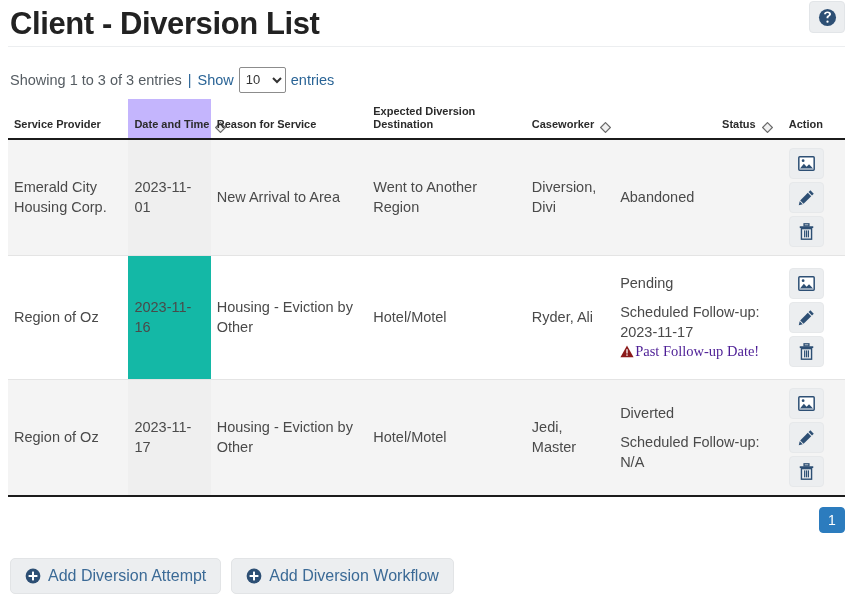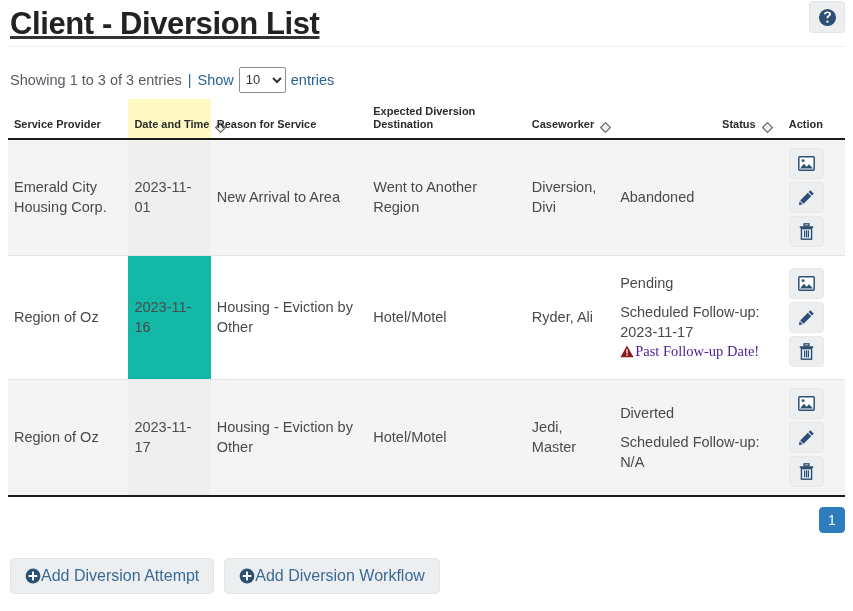--- a/index.html
+++ b/index.html
@@ -12,21 +12,20 @@
     font-family: "Liberation Sans", sans-serif;
     color: #333333;
     overflow: hidden;
   }
   .page { position: relative; width: 853px; height: 611px; padding: 0 8px; }
 
   
   .page-header {
     position: relative;
     padding: 6px 0 10px 0;
-    text-decoration: underline;
   }
   .page-title {
     font-size: 31px;
     font-weight: bold;
     color: #222222;
     letter-spacing: -0.4px;
     line-height: 1.15;
     margin: 0;
     padding-left: 2px;
   }
@@ -88,21 +87,21 @@
     font-weight: bold;
     color: #2b2b2b;
     text-align: left;
     vertical-align: bottom;
     padding: 6px 4px 7px 6px;
     border-bottom: 2px solid #1b1b1b;
     line-height: 1.22;
     position: relative;
     cursor: pointer;
   }
-  table.dt thead th.sorted { background: #fef9c3; }
+  table.dt thead th.sorted { background: #c4b5fd; }
   .th-inner { display: block; }
   .sort-ico {
     display: inline-block;
     width: 11px;
     height: 11px;
     margin: 0 6px 0 6px;
     position: relative;
     top: 2px;
     vertical-align: baseline;
   }
@@ -192,20 +191,21 @@
   .btn-default {
     background: #eceef0;
     border: 1px solid #e2e4e6;
     border-radius: 5px;
     color: #3b6a96;
     font-family: "Liberation Sans", sans-serif;
     font-size: 16px;
     padding: 9px 14px;
     display: flex;
     align-items: center;
+    gap: 7px;
     cursor: pointer;
     line-height: 1;
   }
   .btn-default svg { display: block; flex: 0 0 auto; }
 </style>
 </head>
 <body>
 
 <div class="page">
 

